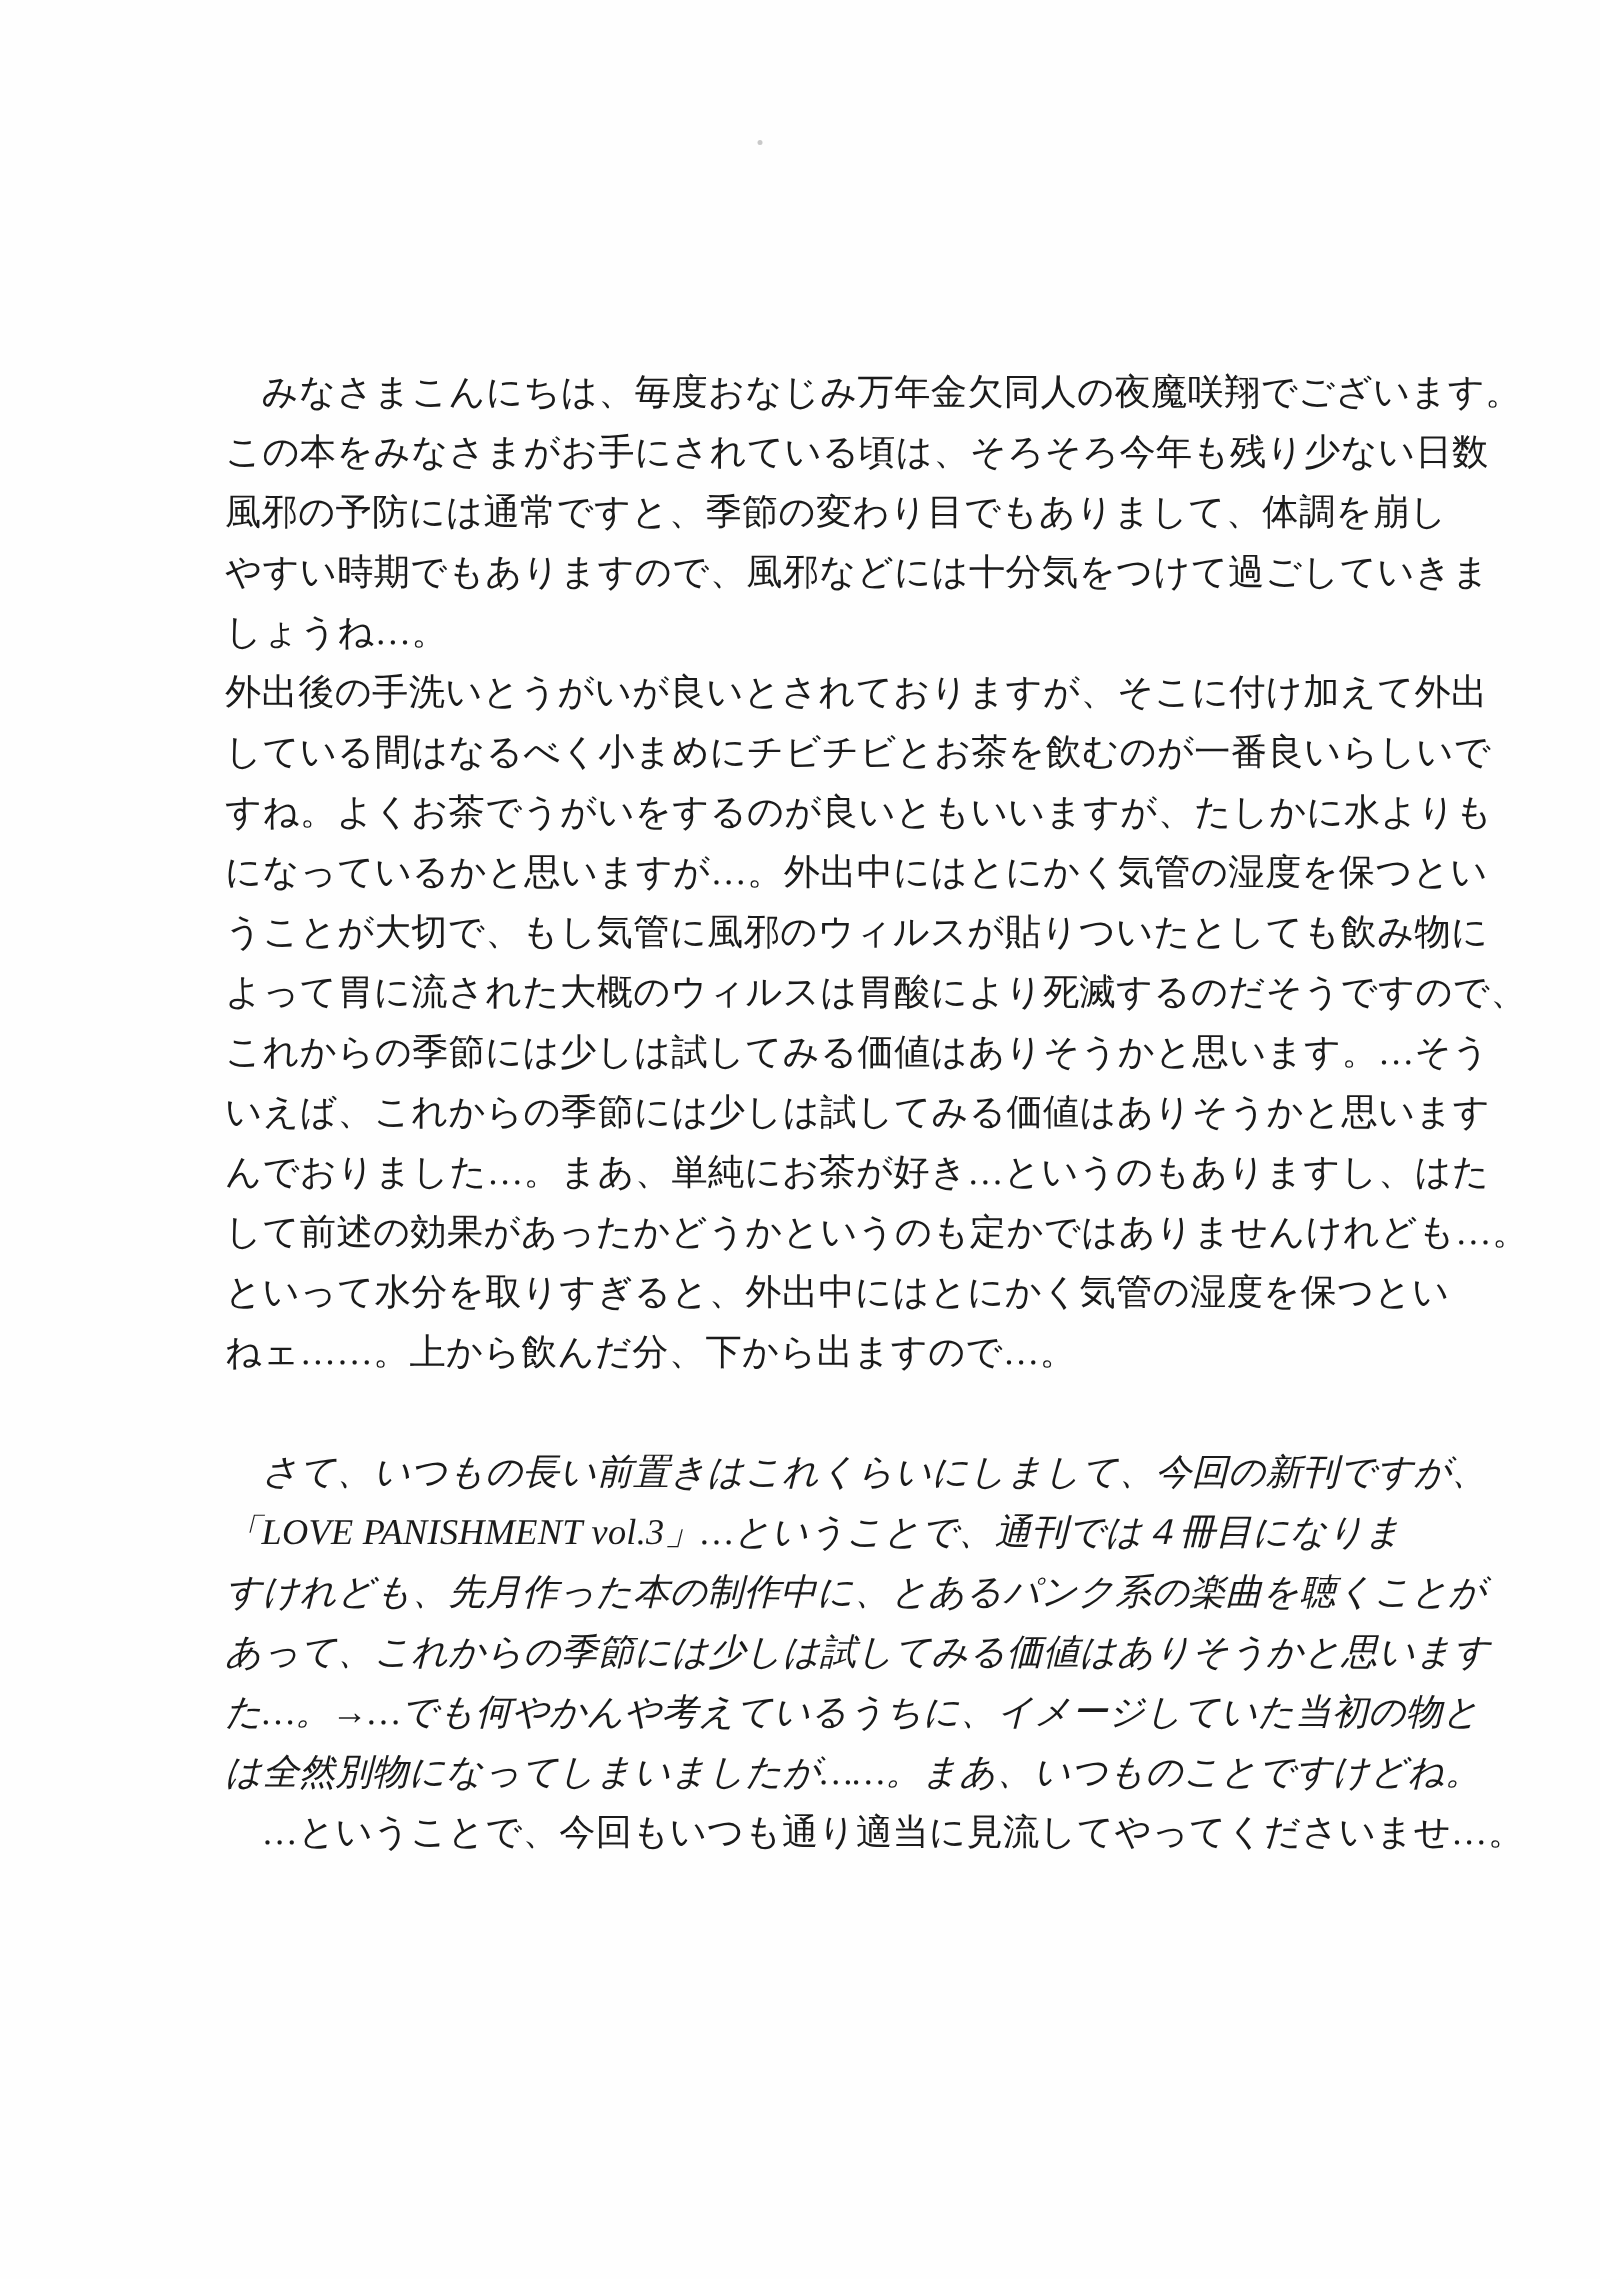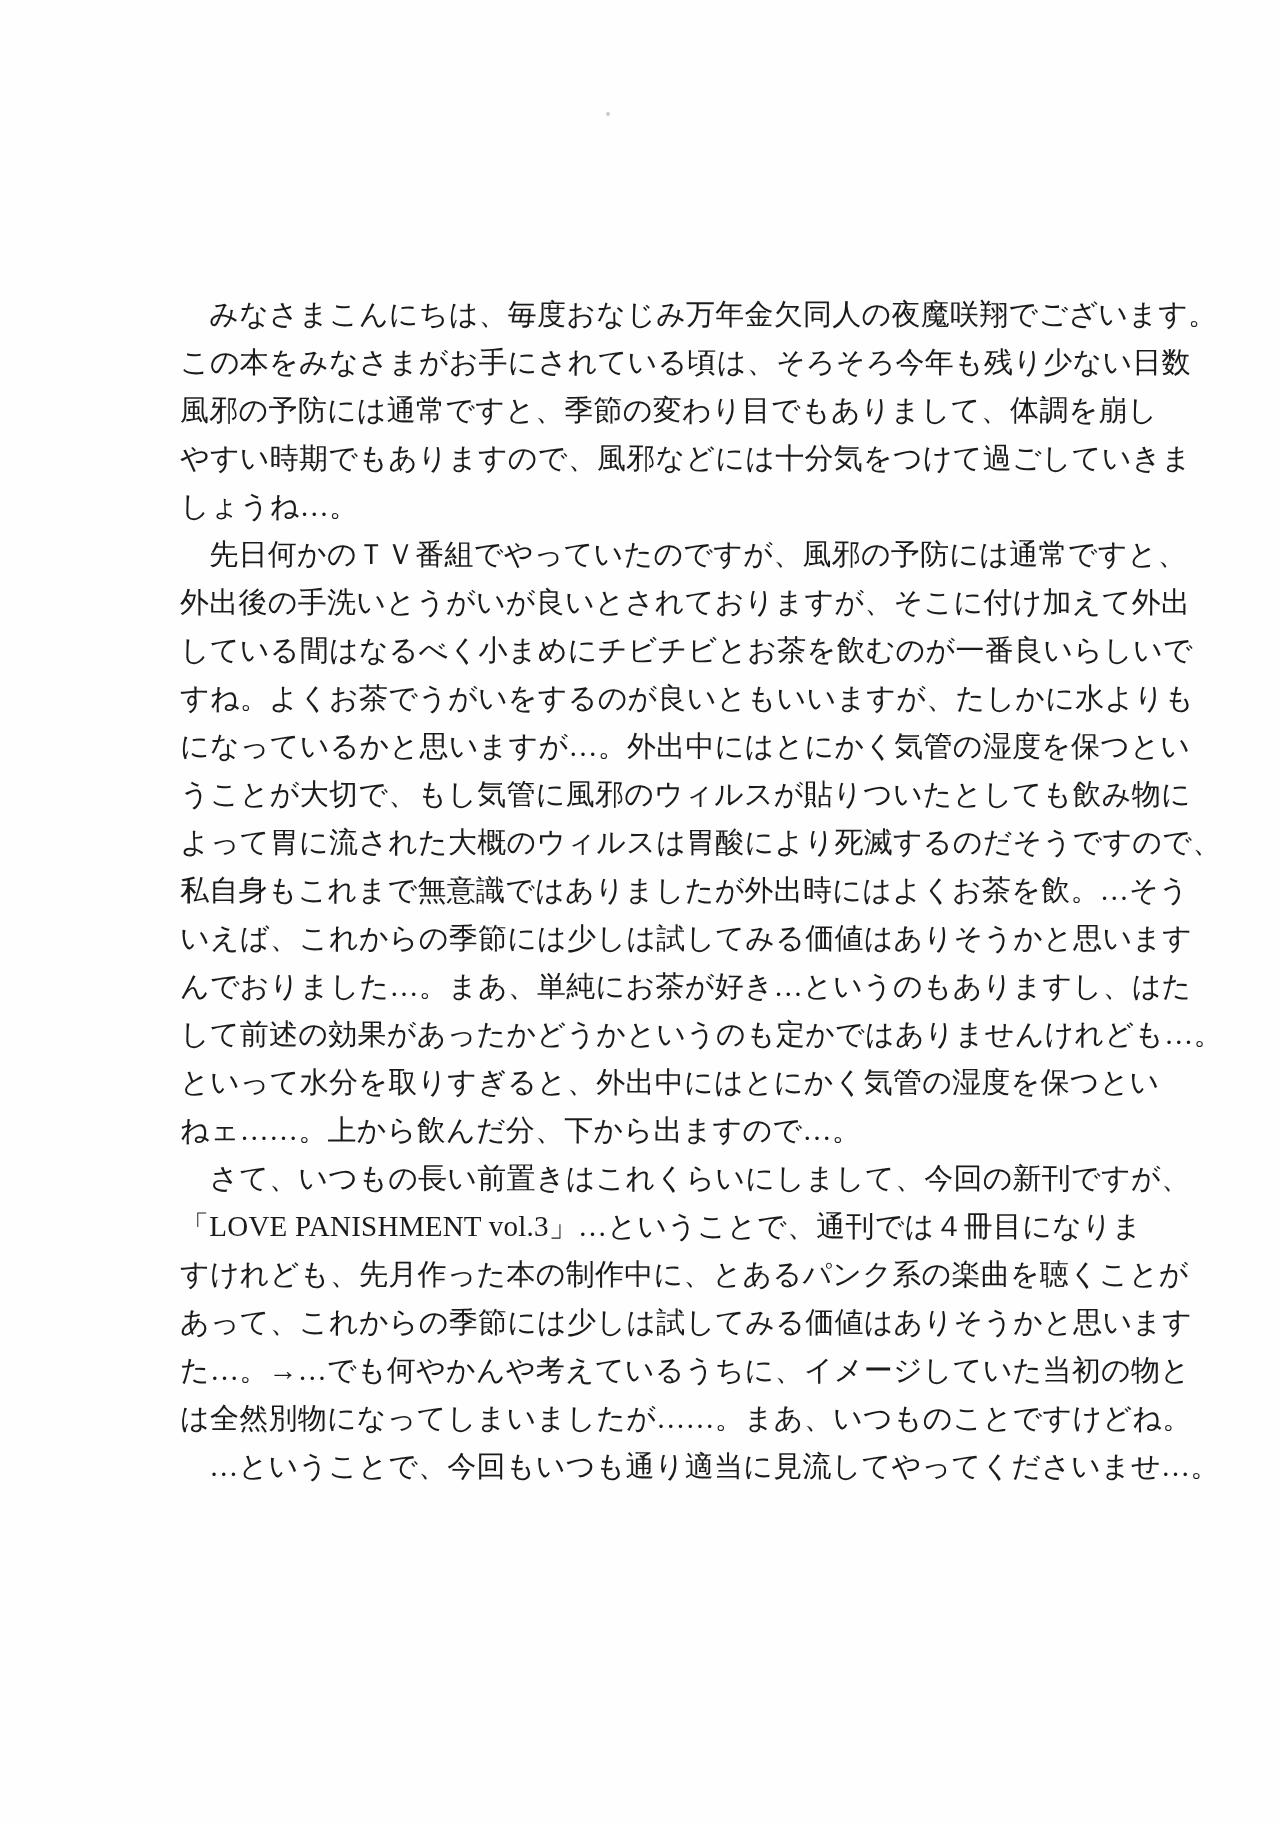--- a/index.html
+++ b/index.html
@@ -33,47 +33,48 @@
     font-family: "Liberation Serif", "DejaVu Serif", serif;
     font-size: 29px;
     line-height: 48px;
     color: #1b1b1b;
     letter-spacing: 0.25px;
   }
   .paragraph {
     margin: 0;
   }
   .paragraph.gap {
+    margin-top: 48px;
+    font-style: italic;
   }
   .line {
     white-space: pre;
   }
 </style>
 </head>
 <body>
 
 <div class="page">
   <div class="speck"></div>
   <div class="text-block" id="text-block">
       <div class="paragraph">
         <div class="line">　みなさまこんにちは、毎度おなじみ万年金欠同人の夜魔咲翔でございます。</div>
         <div class="line">この本をみなさまがお手にされている頃は、そろそろ今年も残り少ない日数</div>
         <div class="line">風邪の予防には通常ですと、季節の変わり目でもありまして、体調を崩し</div>
         <div class="line">やすい時期でもありますので、風邪などには十分気をつけて過ごしていきま</div>
         <div class="line">しょうね…。</div>
       </div>
       <div class="paragraph">
-        <div class="line">　先日何かのＴＶ番組でやっていたのですが、風邪の予防には通常ですと、</div>
         <div class="line">外出後の手洗いとうがいが良いとされておりますが、そこに付け加えて外出</div>
         <div class="line">している間はなるべく小まめにチビチビとお茶を飲むのが一番良いらしいで</div>
         <div class="line">すね。よくお茶でうがいをするのが良いともいいますが、たしかに水よりも</div>
         <div class="line">になっているかと思いますが…。外出中にはとにかく気管の湿度を保つとい</div>
         <div class="line">うことが大切で、もし気管に風邪のウィルスが貼りついたとしても飲み物に</div>
         <div class="line">よって胃に流された大概のウィルスは胃酸により死滅するのだそうですので、</div>
-        <div class="line">私自身もこれまで無意識ではありましたが外出時にはよくお茶を飲。…そう</div>
+        <div class="line">これからの季節には少しは試してみる価値はありそうかと思います。…そう</div>
         <div class="line">いえば、これからの季節には少しは試してみる価値はありそうかと思います</div>
         <div class="line">んでおりました…。まあ、単純にお茶が好き…というのもありますし、はた</div>
         <div class="line">して前述の効果があったかどうかというのも定かではありませんけれども…。</div>
         <div class="line">といって水分を取りすぎると、外出中にはとにかく気管の湿度を保つとい</div>
         <div class="line">ねェ……。上から飲んだ分、下から出ますので…。</div>
       </div>
       <div class="paragraph gap">
         <div class="line">　さて、いつもの長い前置きはこれくらいにしまして、今回の新刊ですが、</div>
         <div class="line">「LOVE PANISHMENT vol.3」…ということで、通刊では４冊目になりま</div>
         <div class="line">すけれども、先月作った本の制作中に、とあるパンク系の楽曲を聴くことが</div>

